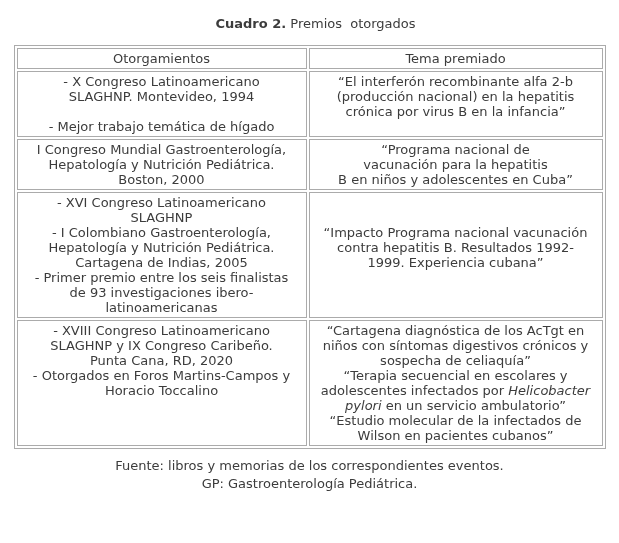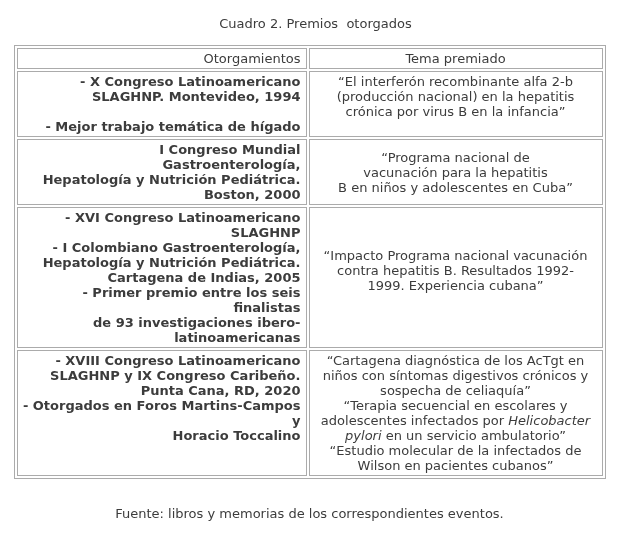--- a/index.html
+++ b/index.html
@@ -19,62 +19,61 @@
     padding-top: 16px;
   }
   .caption {
     text-align: center;
     white-space: pre;
     line-height: 15px;
     margin-bottom: 14px;
     font-size: 13px;
   }
   .caption .bold {
-    font-weight: normal;
+    font-weight: bold;
     margin-left: 12px;
   }
   table.awards {
     width: 592px;
     margin: 0 auto;
     border-collapse: separate;
     border-spacing: 2px;
     border: 1px solid #ababab;
     table-layout: fixed;
   }
   th, td {
     border: 1px solid #ababab;
     padding: 2px 5px;
     font-size: 13px;
     line-height: 15px;
     font-weight: normal;
     white-space: pre-wrap;
     overflow: hidden;
   }
   th.col-left {
-    text-align: right;
+    text-align: center;
     width: 278px;
   }
   th.col-right {
     text-align: center;
     margin-top: 8px;
   }
   td.cell-left {
-    text-align: right;
+    text-align: center;
     vertical-align: top;
-    font-weight: bold;
   }
   td.cell-right {
     text-align: center;
     vertical-align: middle;
   }
   .it {
     font-style: italic;
   }
   .footnotes {
-    margin-top: 26px;
+    margin-top: 8px;
     text-align: center;
     line-height: 18px;
     font-size: 13px;
   }
 </style>
 </head>
 <body>
 
 <div class="page">
 
@@ -133,15 +132,16 @@
 adolescentes infectados por </span><span class="it">Helicobacter
 pylori</span><span> en un servicio ambulatorio”
 “Estudio molecular de la infectados de
 Wilson en pacientes cubanos”</span></td>
         </tr>
       </tbody>
   </table>
 
   <div class="footnotes">
     <div>Fuente: libros y memorias de los correspondientes eventos.</div>
+    <div>GP: Gastroenterología Pediátrica.</div>
   </div>
 
 </div>
 
 </body></html>

